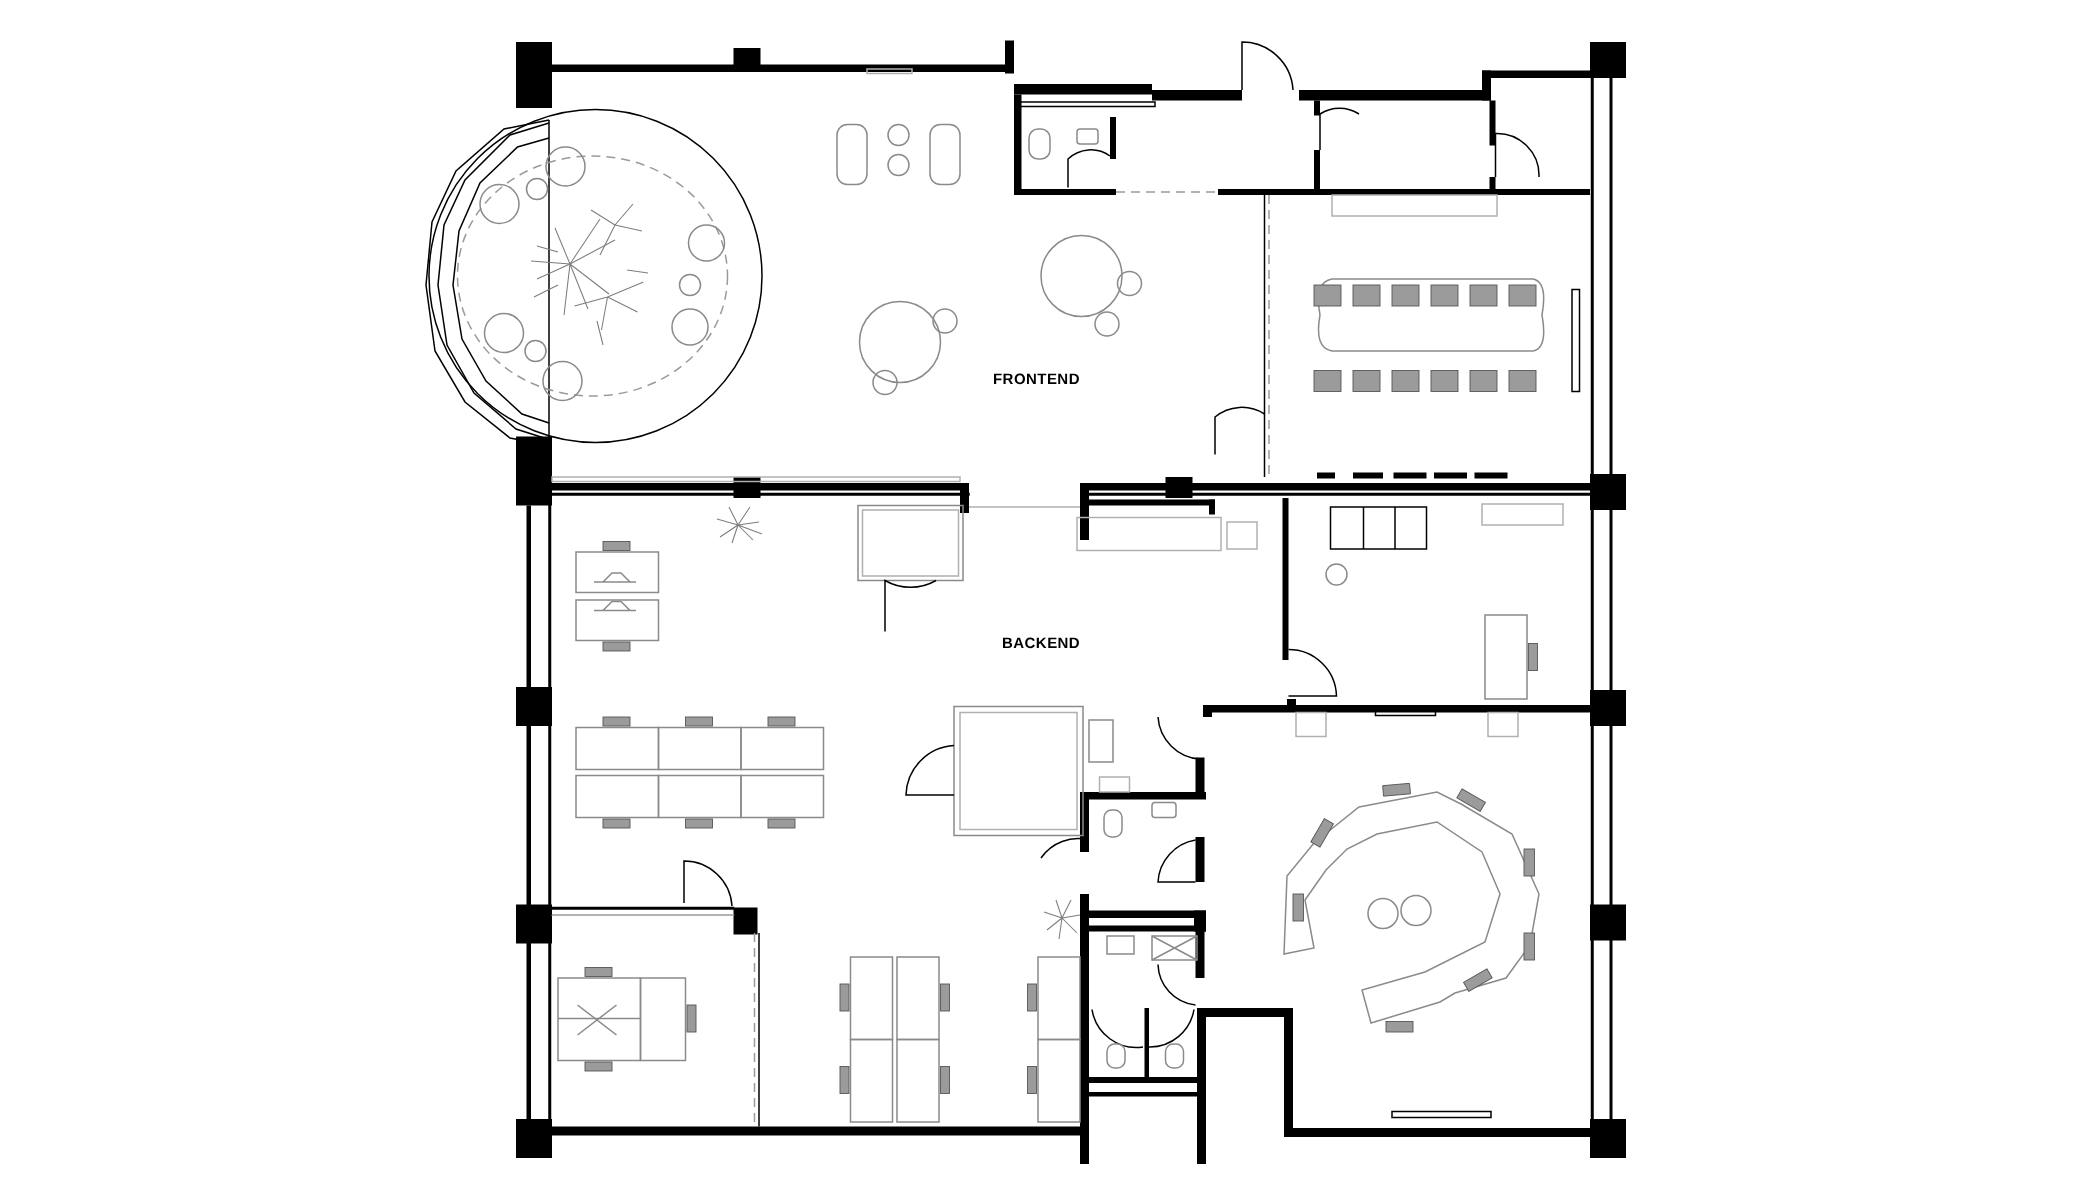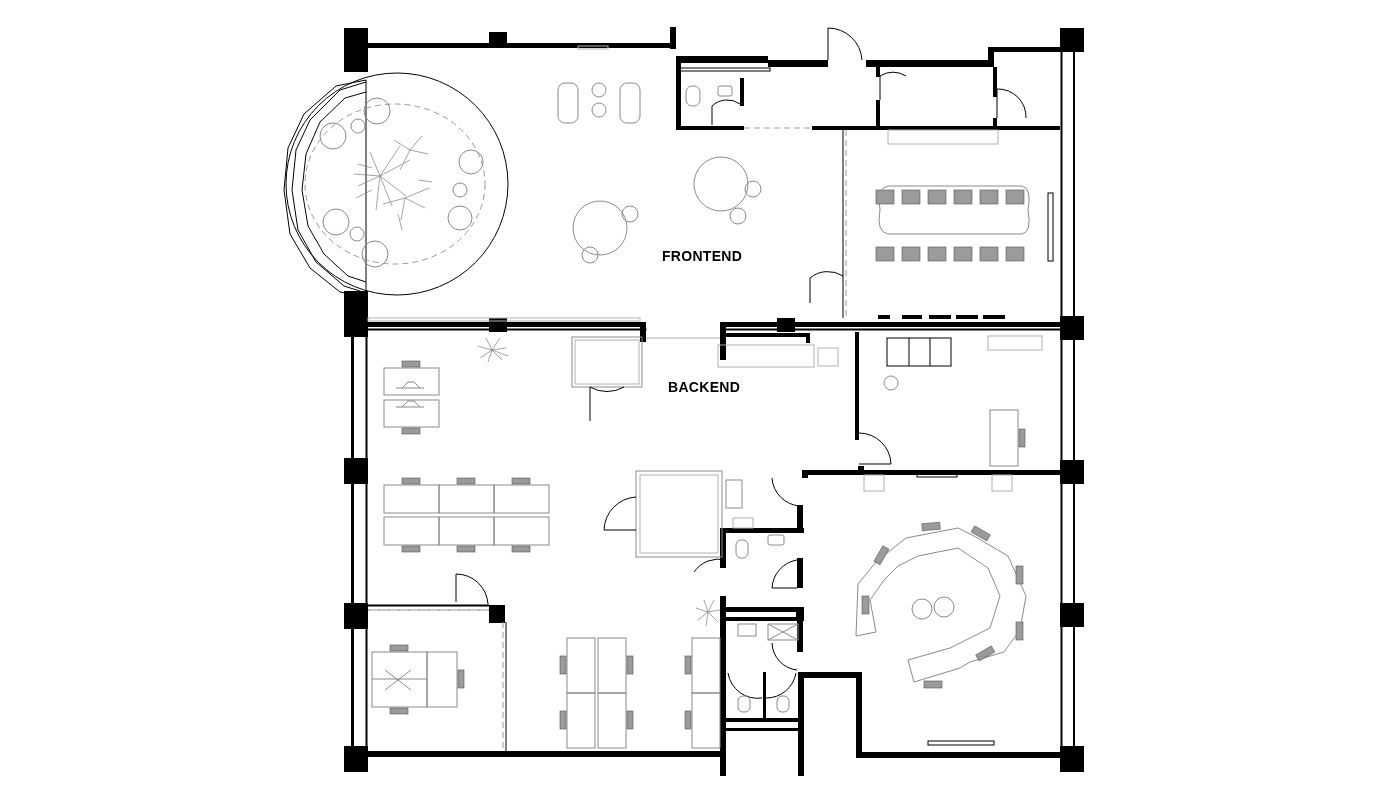--- a/index.html
+++ b/index.html
@@ -6,21 +6,21 @@
   body { width: 1400px; height: 787px; overflow: hidden; position: relative; font-family: "Liberation Sans", sans-serif; }
   #plan { position: absolute; left: 0; top: 0; width: 1400px; height: 787px; }
   .wall { fill: #000; }
   .thin { fill: none; stroke: #000; stroke-width: 1; }
   .gray { fill: none; stroke: #8a8a8a; stroke-width: 1; }
   .lgray { fill: none; stroke: #b0b0b0; stroke-width: 1; }
   .dash { fill: none; stroke: #9a9a9a; stroke-width: 1; stroke-dasharray: 6 4; }
   .door { fill: none; stroke: #000; stroke-width: 1; }
   .chair { fill: #9b9b9b; stroke: #555; stroke-width: 0.6; }
   .plant { fill: none; stroke: #7d7d7d; stroke-width: 0.7; }
-  .room-label { position: absolute; font-weight: bold; font-size: 14px; color: #000; letter-spacing: 0.3px; white-space: nowrap; }
+  .room-label { position: absolute; font-weight: bold; font-size: 10px; color: #000; letter-spacing: 0.3px; white-space: nowrap; }
 </style>
 </head>
 <body>
 
 <svg id="plan" viewBox="0 0 1400 787" xmlns="http://www.w3.org/2000/svg">
 
   <g>
 
     <rect class="wall" x="344" y="28" width="24" height="44"></rect>
     <rect class="wall" x="344" y="291" width="24" height="46"></rect>
@@ -309,13 +309,13 @@
       <rect class="chair" x="862" y="596" width="7" height="18"></rect>
       <rect class="chair" x="878" y="546" width="7" height="18" transform="rotate(30 881 555)"></rect>
     </g>
     <circle class="gray" cx="922" cy="609" r="10"></circle>
     <circle class="gray" cx="944" cy="607" r="10"></circle>
     <rect class="thin" x="928" y="741" width="66" height="4"></rect>
   </g>
 </svg>
 
 <div class="room-label" style="left:662px; top:248px;">FRONTEND</div>
-<div class="room-label" style="left:668px; top:379px;">BACKEND</div>
+<div class="room-label" style="left:668px; top:424px;">BACKEND</div>
 
 </body></html>

